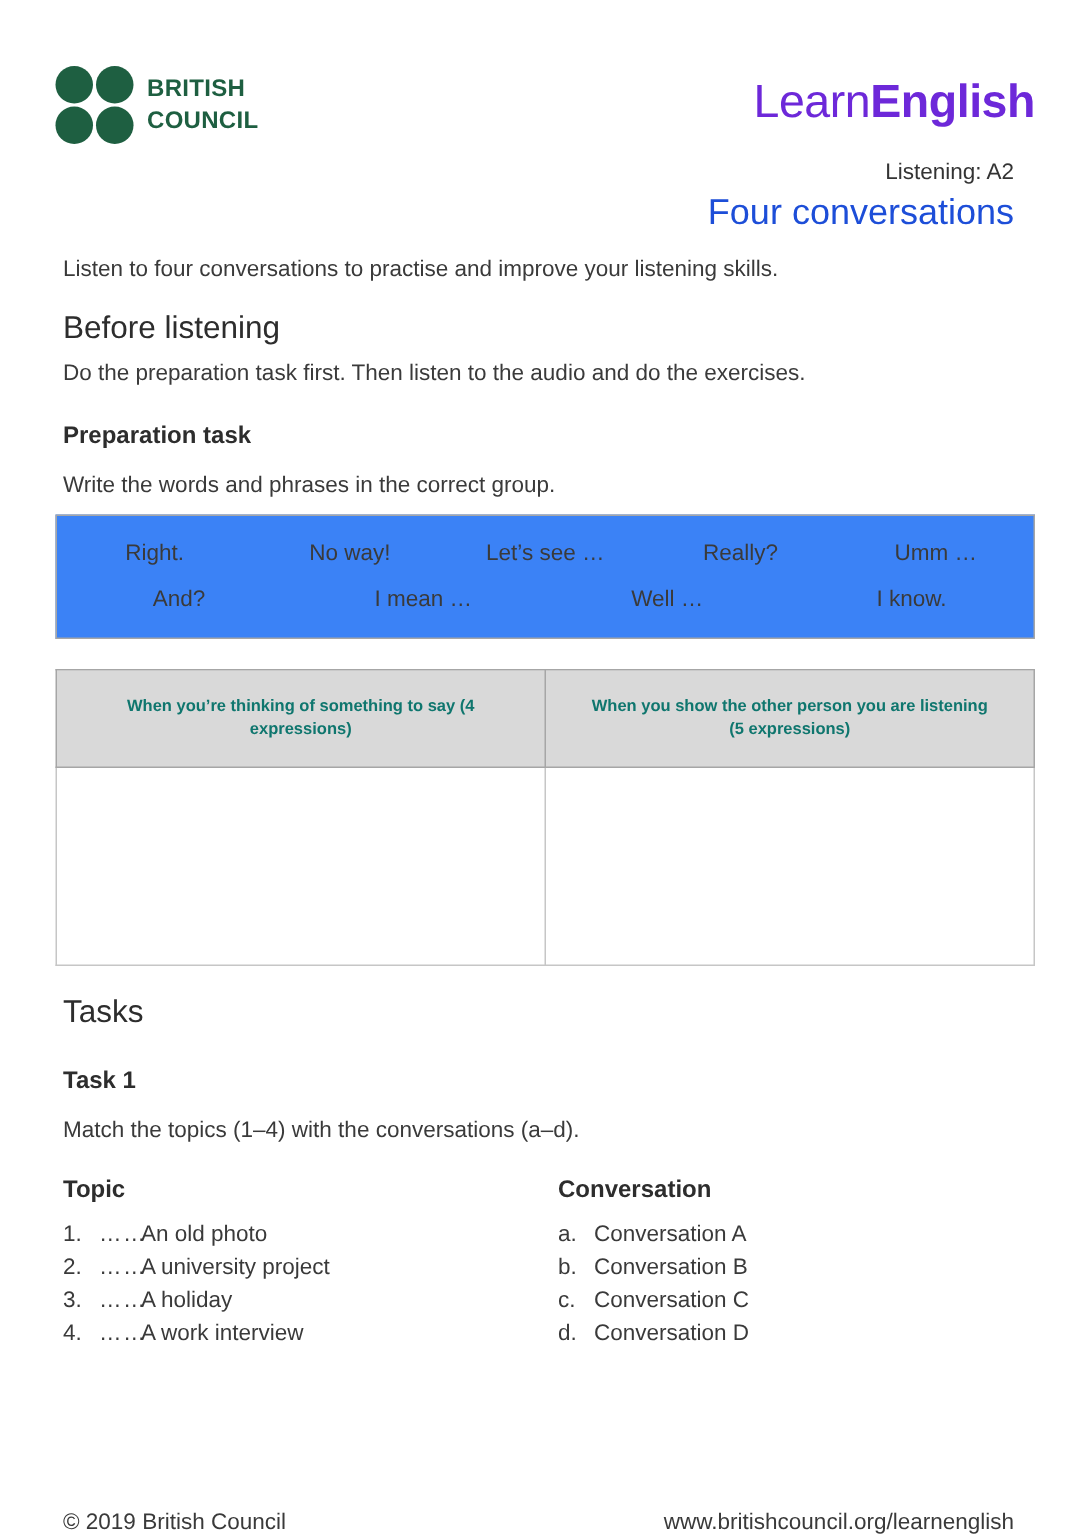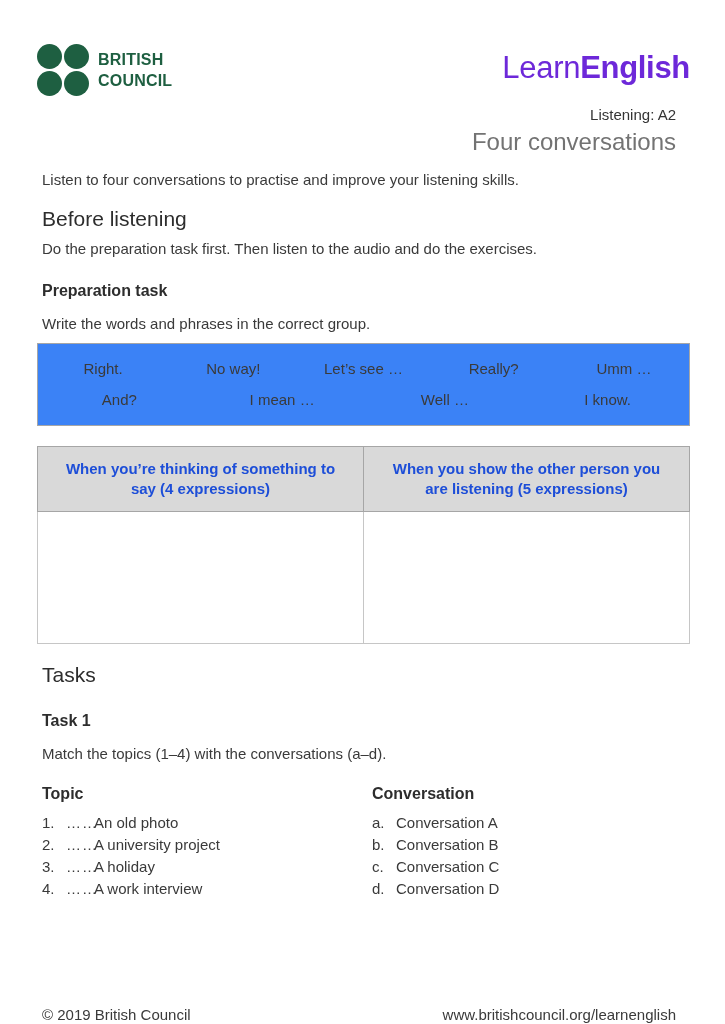--- a/index.html
+++ b/index.html
@@ -19,21 +19,21 @@
   .bc-dots { display:grid; grid-template-columns:25px 25px; grid-template-rows:25px 25px; gap:2px; }
   .bc-dot { width:25px; height:25px; border-radius:50%; background:#1e5f41; }
   .bc-wordmark { color:#1e5f41; font-weight:700; font-size:16px; line-height:21px; letter-spacing:0.2px; }
   .le-logo { font-size:31px; color:#6d28d9; letter-spacing:-0.3px; margin-bottom:10px; }
   .le-learn { font-weight:400; }
   .le-english { font-weight:700; }
 
   
   .doc-head { text-align:right; margin-top:10px; margin-right:14px; }
   .level { font-size:15px; color:#343434; }
-  .title { font-size:24px; font-weight:400; color:#737373; margin-top:5px; }
+  .title { font-size:24px; font-weight:400; color:#1d4ed8; margin-top:5px; }
 
   .txt { margin-left:5px; margin-right:14px; font-size:15px; color:#3a3a3a; }
   .intro { margin-top:15px; }
 
   h2.sect { margin-left:5px; margin-top:19px; font-size:21px; font-weight:400; color:#2d2d2d; }
   .after-sect { margin-top:9px; }
 
   h3.sub { margin-left:5px; margin-top:25px; font-size:16px; font-weight:700; color:#2d2d2d; }
   .after-sub { margin-top:15px; }
 
@@ -42,21 +42,21 @@
     margin-top:11px; border:1px solid #a6a6a6; background:#3b82f6;
     padding:9px 0 10px 0;
   }
   .word-row { display:flex; }
   .word-row span { flex:1; text-align:center; font-size:15px; color:#3a3a3a; padding:7px 0; }
 
   
   table.sort-table { margin-top:20px; width:100%; border-collapse:collapse; }
   table.sort-table th {
     width:50%; background:#d9d9d9; border:1px solid #a6a6a6;
-    font-size:15px; font-weight:700; color:#1d4ed8;
+    font-size:11px; font-weight:700; color:#0f766e;
     text-align:center; padding:11px 26px; line-height:1.35; height:65px;
   }
   table.sort-table th + th { border-left:1px solid #c2c2c2; }
   table.sort-table td { border:1px solid #c6c6c6; height:132px; background:#ffffff; }
 
   
   .tasks-heading { margin-top:37px; }
   .match-cols { display:flex; margin-left:5px; margin-top:23px; }
   .col-topic { width:330px; }
   .col-head { font-size:16px; font-weight:700; color:#2d2d2d; margin-bottom:12px; }

